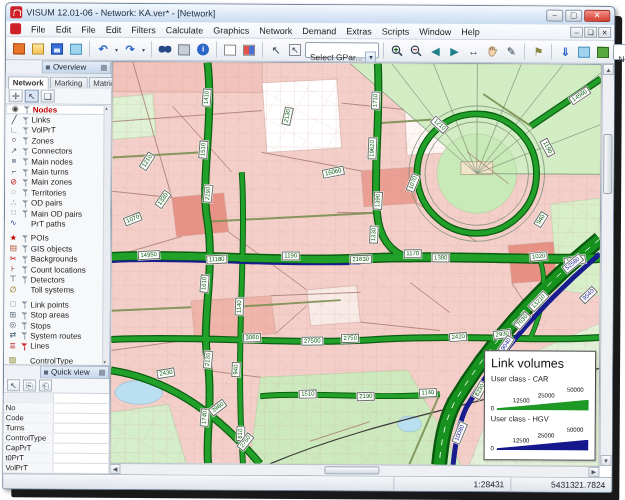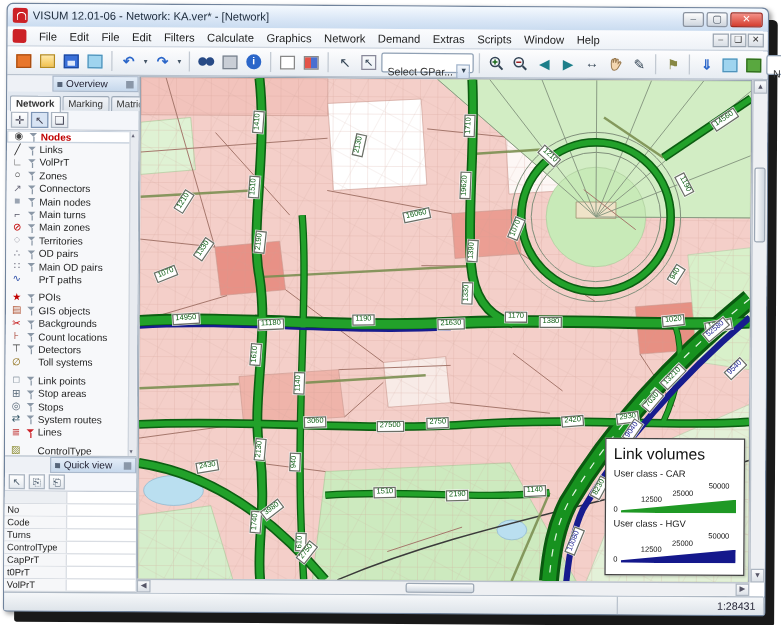--- a/index.html
+++ b/index.html
@@ -663,14 +663,15 @@
         <div class="arr" style="left:0;">◀</div>
         <div class="thumb"></div>
         <div class="arr" style="right:0;">▶</div>
       </div>
     </div>
   </div>
 
   <div class="statusbar">
     <div class="scell fill"></div>
     <div class="scell" style="width:101px;margin-left:16px;">1:28431</div>
+    <div class="scell" style="width:100px;border-right:none;">5431321.7824</div>
   </div>
 </div>
 
 </body></html>

